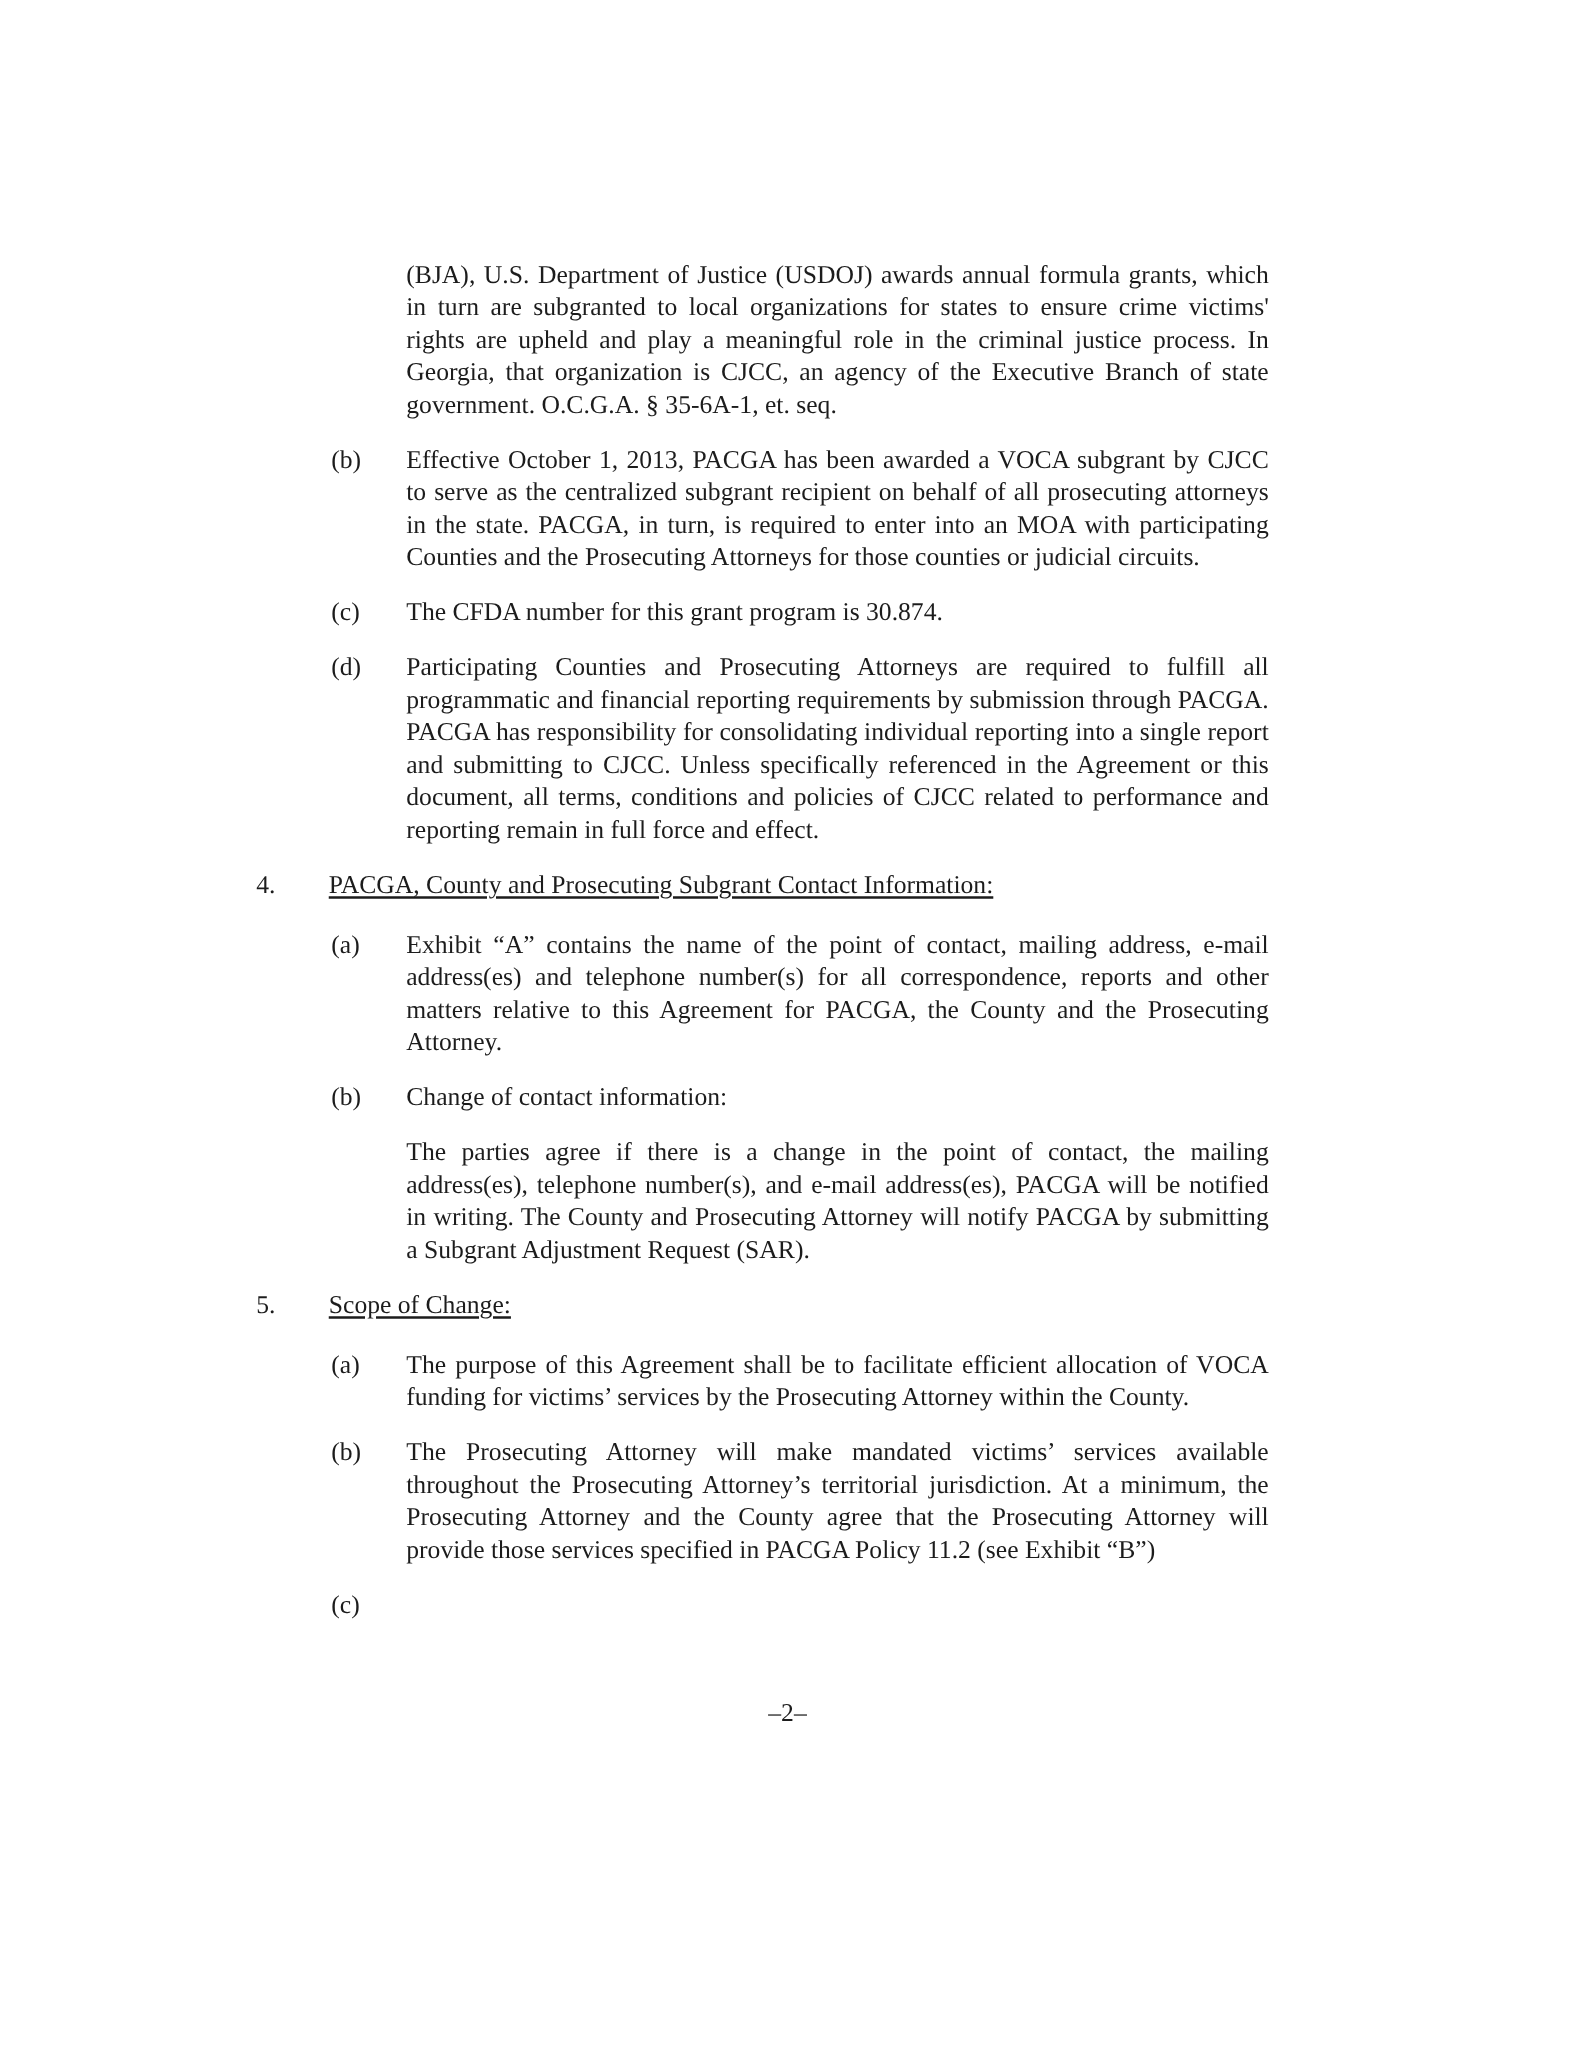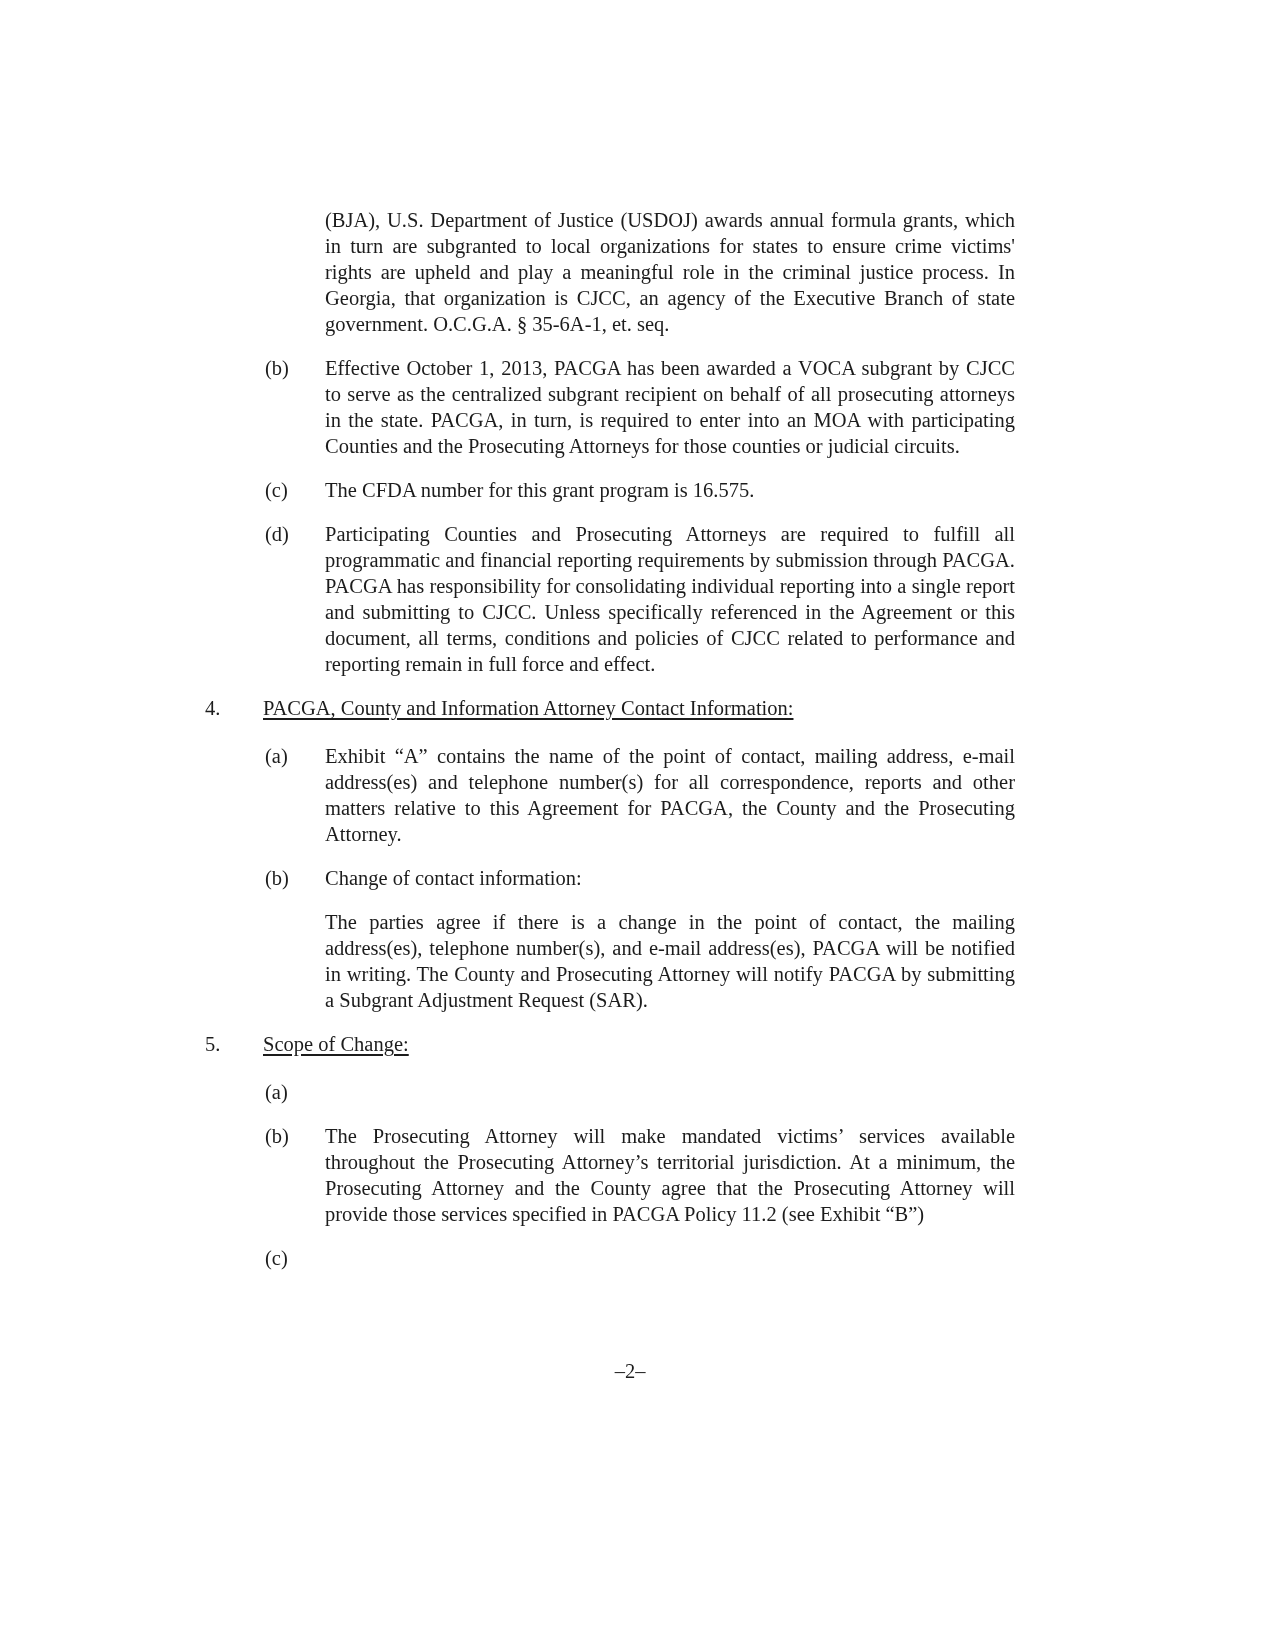--- a/index.html
+++ b/index.html
@@ -66,31 +66,31 @@
 
     <p class="body-indent justify">(BJA), U.S. Department of Justice (USDOJ) awards annual formula grants, which in turn are subgranted to local organizations for states to ensure crime victims' rights are upheld and play a meaningful role in the criminal justice process. In Georgia, that organization is CJCC, an agency of the Executive Branch of state government. O.C.G.A. § 35-6A-1, et. seq.</p>
 
     <div class="item">
       <span class="label">(b)</span>
       <p class="justify">Effective October 1, 2013, PACGA has been awarded a VOCA subgrant by CJCC to serve as the centralized subgrant recipient on behalf of all prosecuting attorneys in the state.  PACGA, in turn, is required to enter into an MOA with participating Counties and the Prosecuting Attorneys for those counties or judicial circuits.</p>
     </div>
 
     <div class="item">
       <span class="label">(c)</span>
-      <p class="justify">The CFDA number for this grant program is 16.575.</p>
+      <p class="justify">The CFDA number for this grant program is 30.874.</p>
     </div>
 
     <div class="item">
       <span class="label">(d)</span>
       <p class="justify">Participating Counties and Prosecuting Attorneys are required to fulfill all programmatic and financial reporting requirements by submission through PACGA. PACGA has responsibility for consolidating individual reporting into a single report and submitting to CJCC. Unless specifically referenced in the Agreement or this document, all terms, conditions and policies of CJCC related to performance and reporting remain in full force and effect.</p>
     </div>
 
     <div class="section-head">
       <span class="sec-num">4.</span>
-      <span class="sec-title">PACGA, County and Information Attorney Contact Information:</span>
+      <span class="sec-title">PACGA, County and Prosecuting Subgrant Contact Information:</span>
     </div>
 
     <div class="item">
       <span class="label">(a)</span>
       <p class="justify">Exhibit “A” contains the name of the point of contact, mailing address, e-mail address(es) and telephone number(s) for all correspondence, reports and other matters relative to this Agreement for PACGA, the County and the Prosecuting Attorney.</p>
     </div>
 
     <div class="item">
       <span class="label">(b)</span>
       <p>Change of contact information:</p>
@@ -98,20 +98,21 @@
 
     <p class="body-indent justify">The parties agree if there is a change in the point of contact, the mailing address(es), telephone number(s), and e-mail address(es), PACGA will be notified in writing. The County and Prosecuting Attorney will notify PACGA by submitting a Subgrant Adjustment Request (SAR).</p>
 
     <div class="section-head">
       <span class="sec-num">5.</span>
       <span class="sec-title">Scope of Change:</span>
     </div>
 
     <div class="item">
       <span class="label">(a)</span>
+      <p class="justify">The purpose of this Agreement shall be to facilitate efficient allocation of VOCA funding for victims’ services by the Prosecuting Attorney within the County.</p>
     </div>
 
     <div class="item">
       <span class="label">(b)</span>
       <p class="justify">The Prosecuting Attorney will make mandated victims’ services available throughout the Prosecuting Attorney’s territorial jurisdiction. At a minimum, the Prosecuting Attorney and the County agree that the Prosecuting Attorney will provide those services specified in PACGA Policy 11.2 (see Exhibit “B”)</p>
     </div>
 
     <div class="item">
       <span class="label">(c)</span>
     </div>

